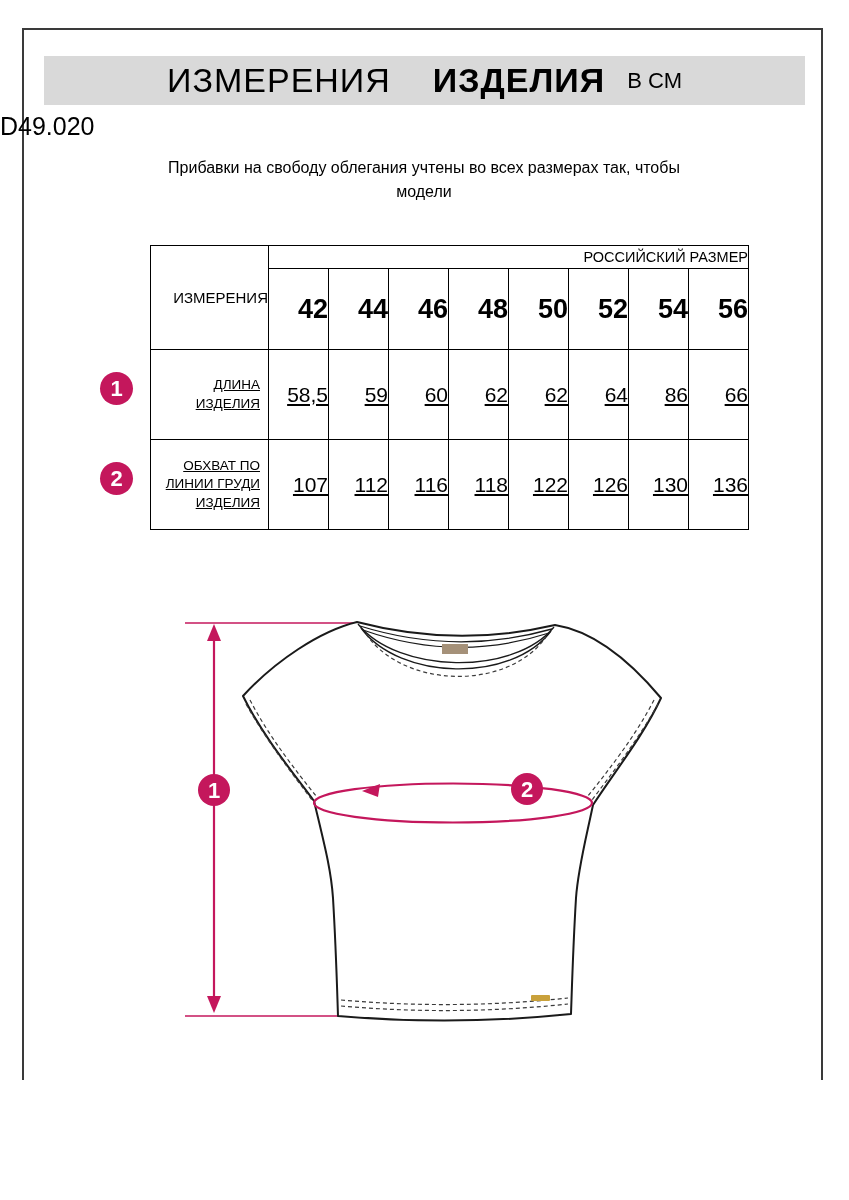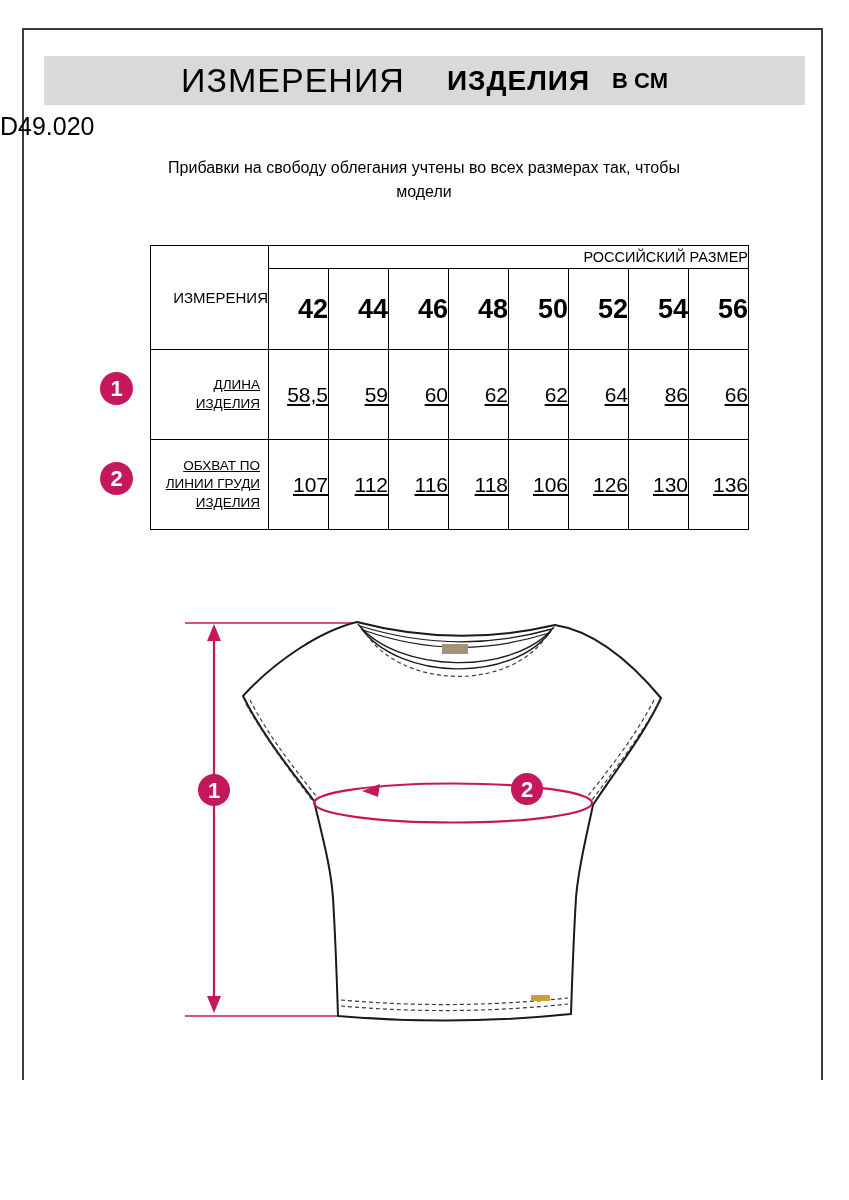--- a/index.html
+++ b/index.html
@@ -10,22 +10,22 @@
   .frame{
     position:absolute;left:22px;top:28px;width:801px;height:1147px;
     border:2px solid #3a3a3a;box-sizing:border-box;pointer-events:none;
   }
   .banner{
     position:absolute;left:44px;top:56px;width:761px;height:49px;
     background:var(--banner_bg,#d9d9d9);
     display:flex;align-items:center;justify-content:center;
   }
   .banner .t1{font-size:34px;letter-spacing:1px;}
-  .banner .t2{font-size:28px;font-weight:bold;margin-left:42px;letter-spacing:1px;}
-  .banner .t3{font-size:22px;margin-left:22px;font-weight:bold;}
+  .banner .t2{font-size:34px;font-weight:bold;margin-left:42px;letter-spacing:1px;}
+  .banner .t3{font-size:22px;margin-left:22px;}
   .code{
     position:absolute;left:0;top:112px;width:849px;text-align:left;font-size:25px;
   }
   .intro{
     position:absolute;left:104px;top:156px;width:640px;text-align:center;
     font-size:16px;line-height:24px;
   }
   table.size-table{
     position:absolute;left:150px;top:245px;border-collapse:collapse;table-layout:fixed;
     background:#fff;
@@ -117,21 +117,21 @@
         <td class="td-value">64</td>
         <td class="td-value">86</td>
         <td class="td-value">66</td>
       </tr>
       <tr class="data-row">
         <td class="td-label">ОБХВАТ ПО ЛИНИИ ГРУДИ ИЗДЕЛИЯ</td>
         <td class="td-value">107</td>
         <td class="td-value">112</td>
         <td class="td-value">116</td>
         <td class="td-value">118</td>
-        <td class="td-value">106</td>
+        <td class="td-value">122</td>
         <td class="td-value">126</td>
         <td class="td-value">130</td>
         <td class="td-value">136</td>
       </tr>
     </tbody>
   </table>
 
   <div class="badge b1">1</div>
   <div class="badge b2">2</div>
 

